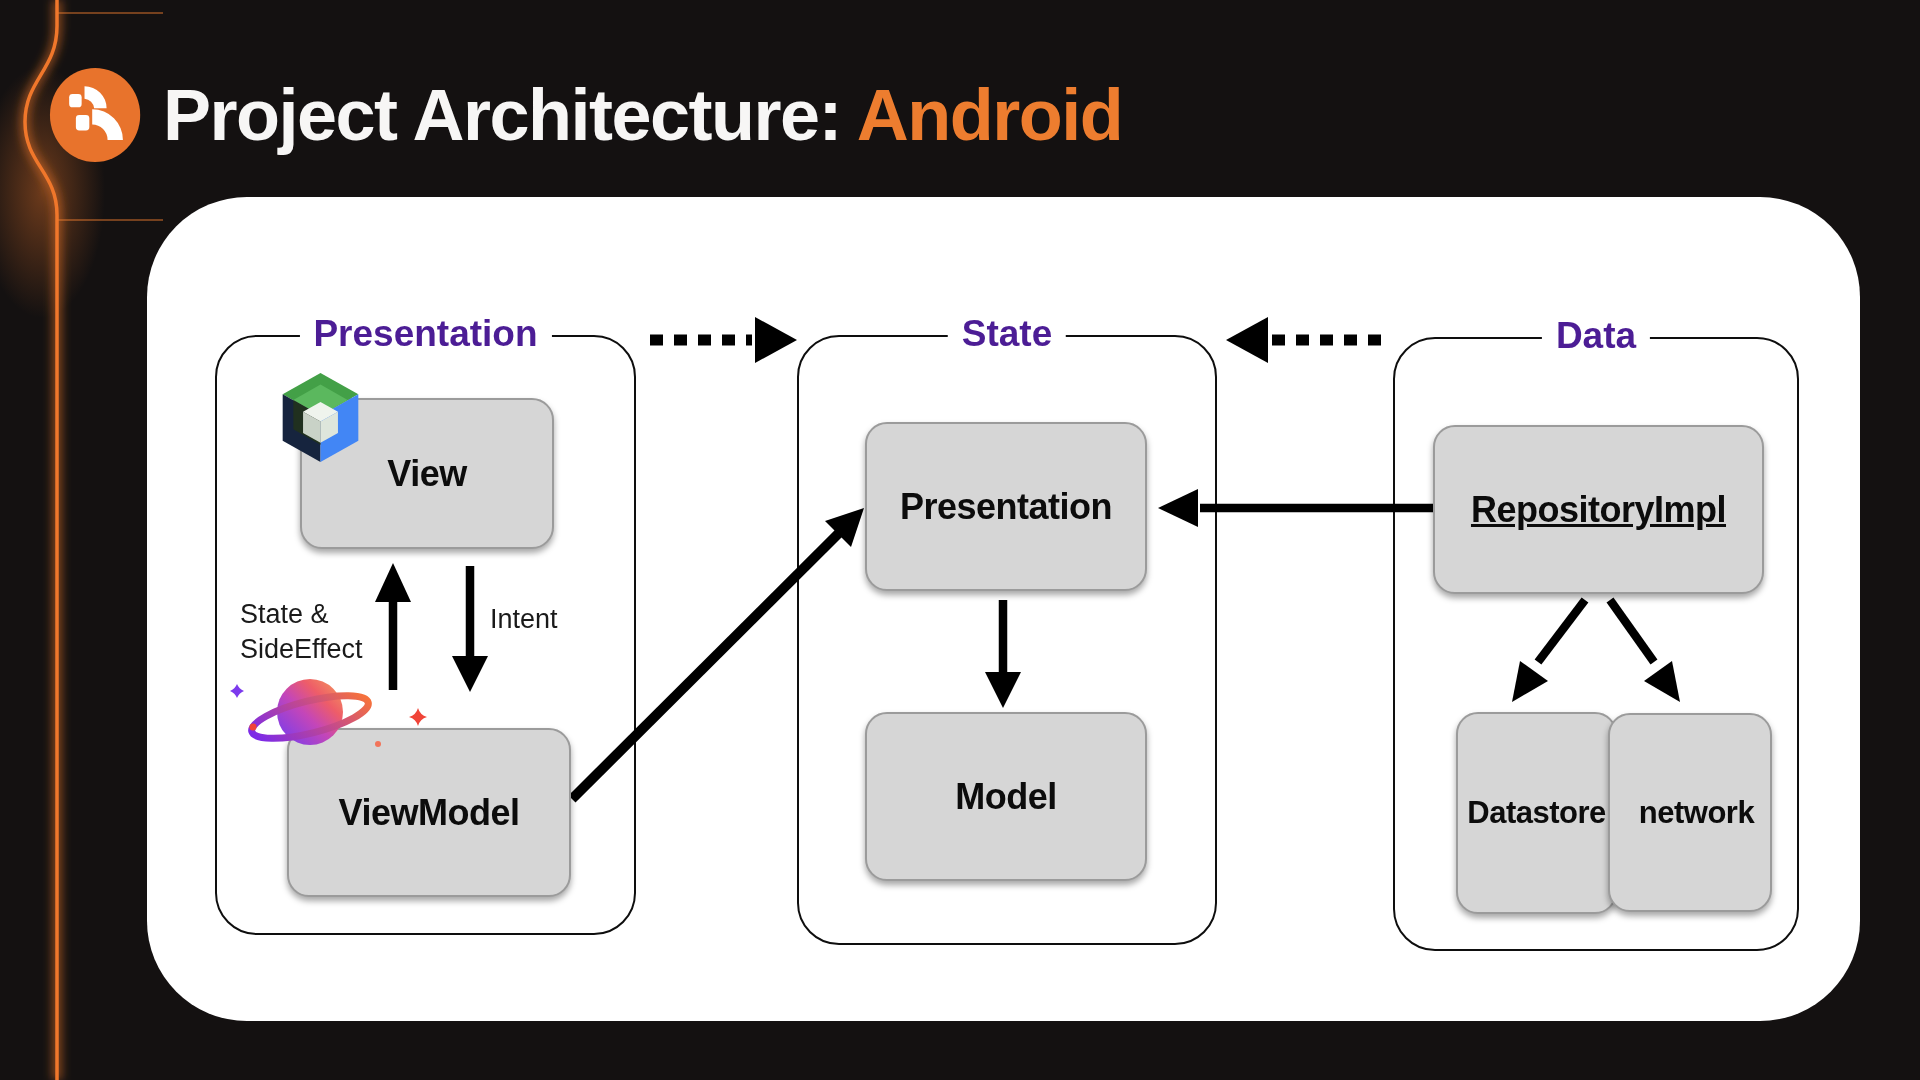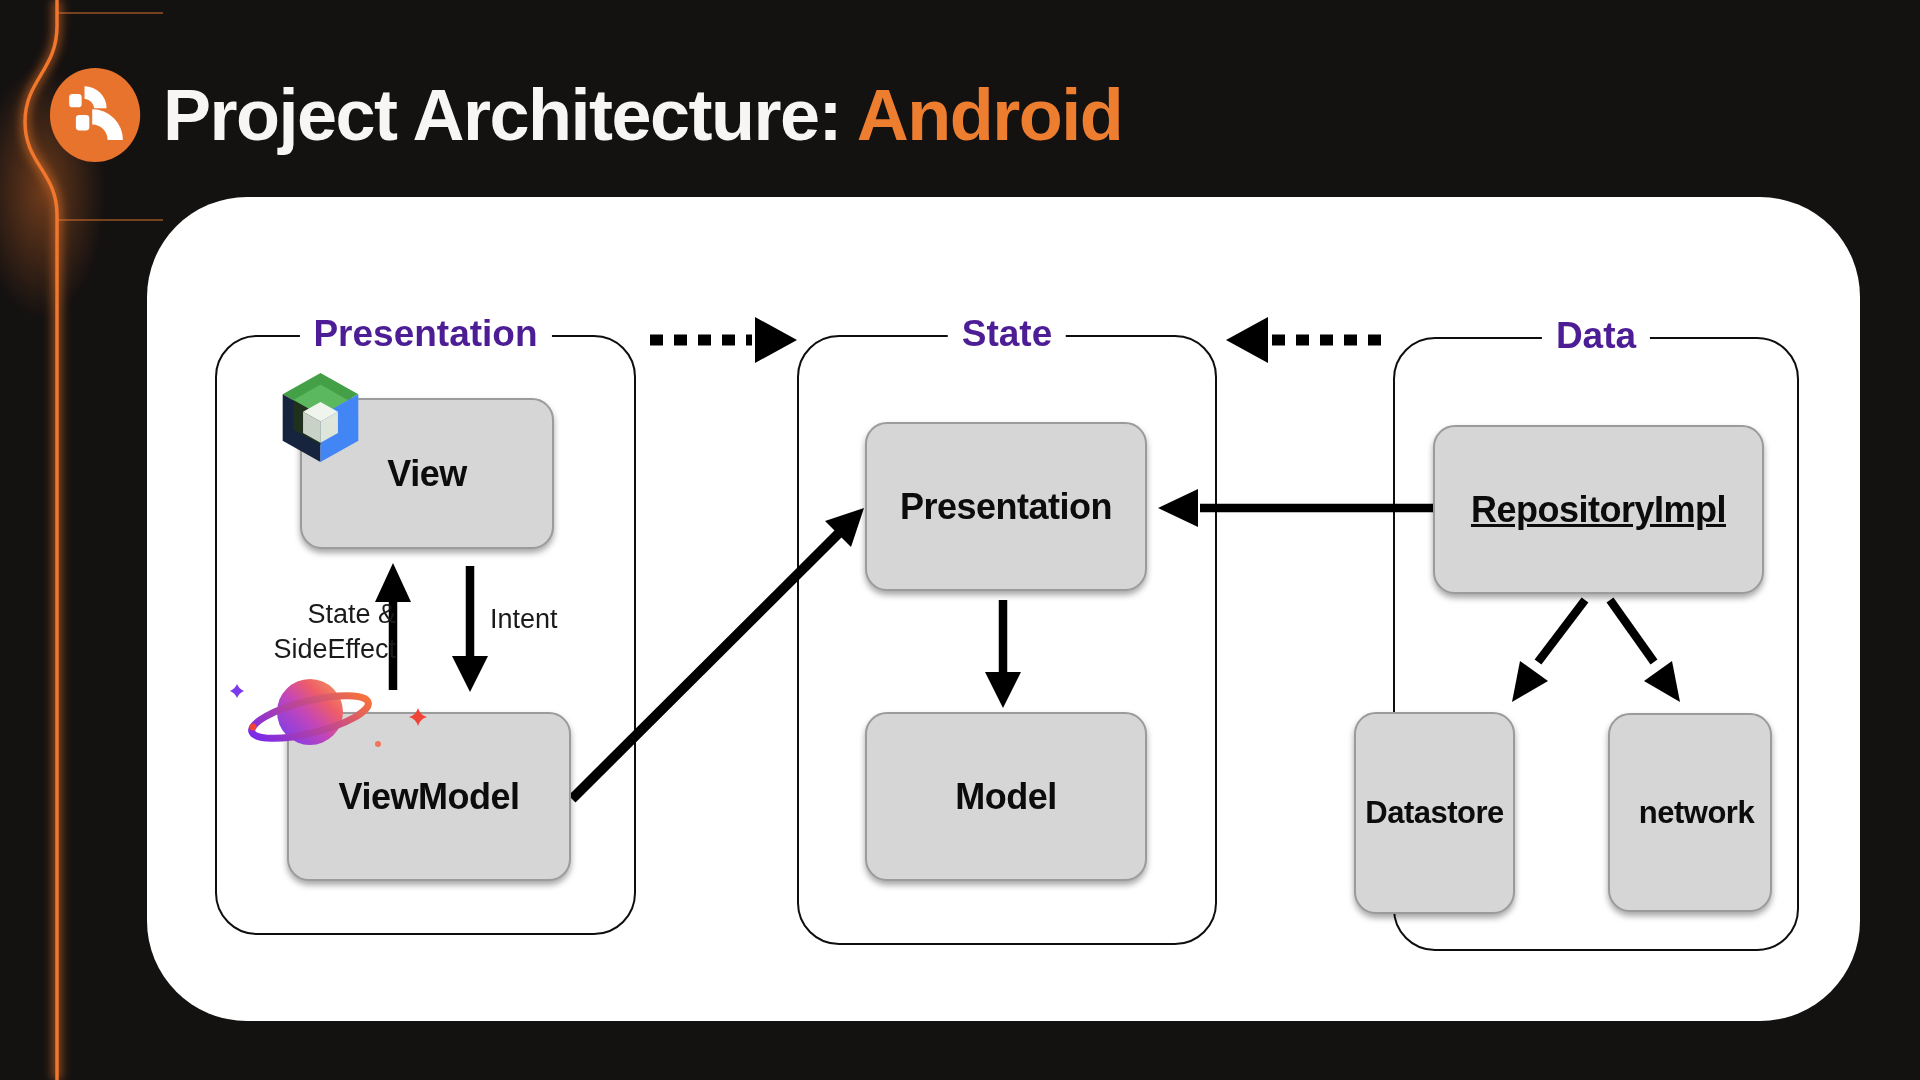--- a/index.html
+++ b/index.html
@@ -25,21 +25,21 @@
     background:#ffffff;padding:0 14px;font-weight:bold;font-size:37px;color:#4c1d95;white-space:nowrap;}
 
   
   .node{background:#d6d6d6;border:2px solid #9b9b9b;border-radius:22px;
     box-shadow:0 4px 6px rgba(0,0,0,.35);display:flex;align-items:center;justify-content:center;
     font-weight:bold;color:#0c0c0c;font-size:36px;letter-spacing:-0.5px;}
   .node.small{font-size:31px;}
 
   
   .edge-label{font-size:27px;color:#1a1a1a;line-height:1.3;}
-  .center{text-align:right;}
+  .center{text-align:left;}
 
   svg{display:block;}
   .overlay{left:0;top:0;pointer-events:none;}
 </style>
 </head>
 <body>
 
 <div class="stage">
 
   <div class="abs left-glow"></div>
@@ -126,33 +126,33 @@
       <g>
         <line x1="1272" y1="340" x2="1390" y2="340" stroke-width="11" stroke-dasharray="13 11"></line>
         <polygon points="1226,340 1268,317 1268,363" stroke="none"></polygon>
       </g>
     </g>
   </svg>
 
   <div class="abs node" style="left:300px;top:398px;width:250px;height:147px;">
     <span>View</span>
   </div>
-  <div class="abs node" style="left:287px;top:712px;width:280px;height:165px;">
+  <div class="abs node" style="left:287px;top:728px;width:280px;height:165px;">
     <span>ViewModel</span>
   </div>
   <div class="abs node" style="left:865px;top:422px;width:278px;height:165px;">
     <span>Presentation</span>
   </div>
   <div class="abs node" style="left:865px;top:712px;width:278px;height:165px;">
     <span>Model</span>
   </div>
   <div class="abs node" style="left:1433px;top:425px;width:327px;height:165px;text-decoration:underline;">
     <span>RepositoryImpl</span>
   </div>
-  <div class="abs node small" style="left:1354px;top:712px;width:157px;height:198px;">
+  <div class="abs node small" style="left:1456px;top:712px;width:157px;height:198px;">
     <span>Datastore</span>
   </div>
   <div class="abs node small" style="left:1608px;top:713px;width:147px;height:195px;padding-left:13px;">
     <span>network</span>
   </div>
 
   <svg class="abs" style="left:272px;top:368px;" width="97" height="99" viewBox="0 0 100 100">
     <polygon points="50,4 89,26 50,48 11,26" fill="#43A047"></polygon>
     <polygon points="11,26 50,48 50,96 11,74" fill="#16243E"></polygon>
     <polygon points="89,26 89,74 50,96 50,48" fill="#4286F5"></polygon>

